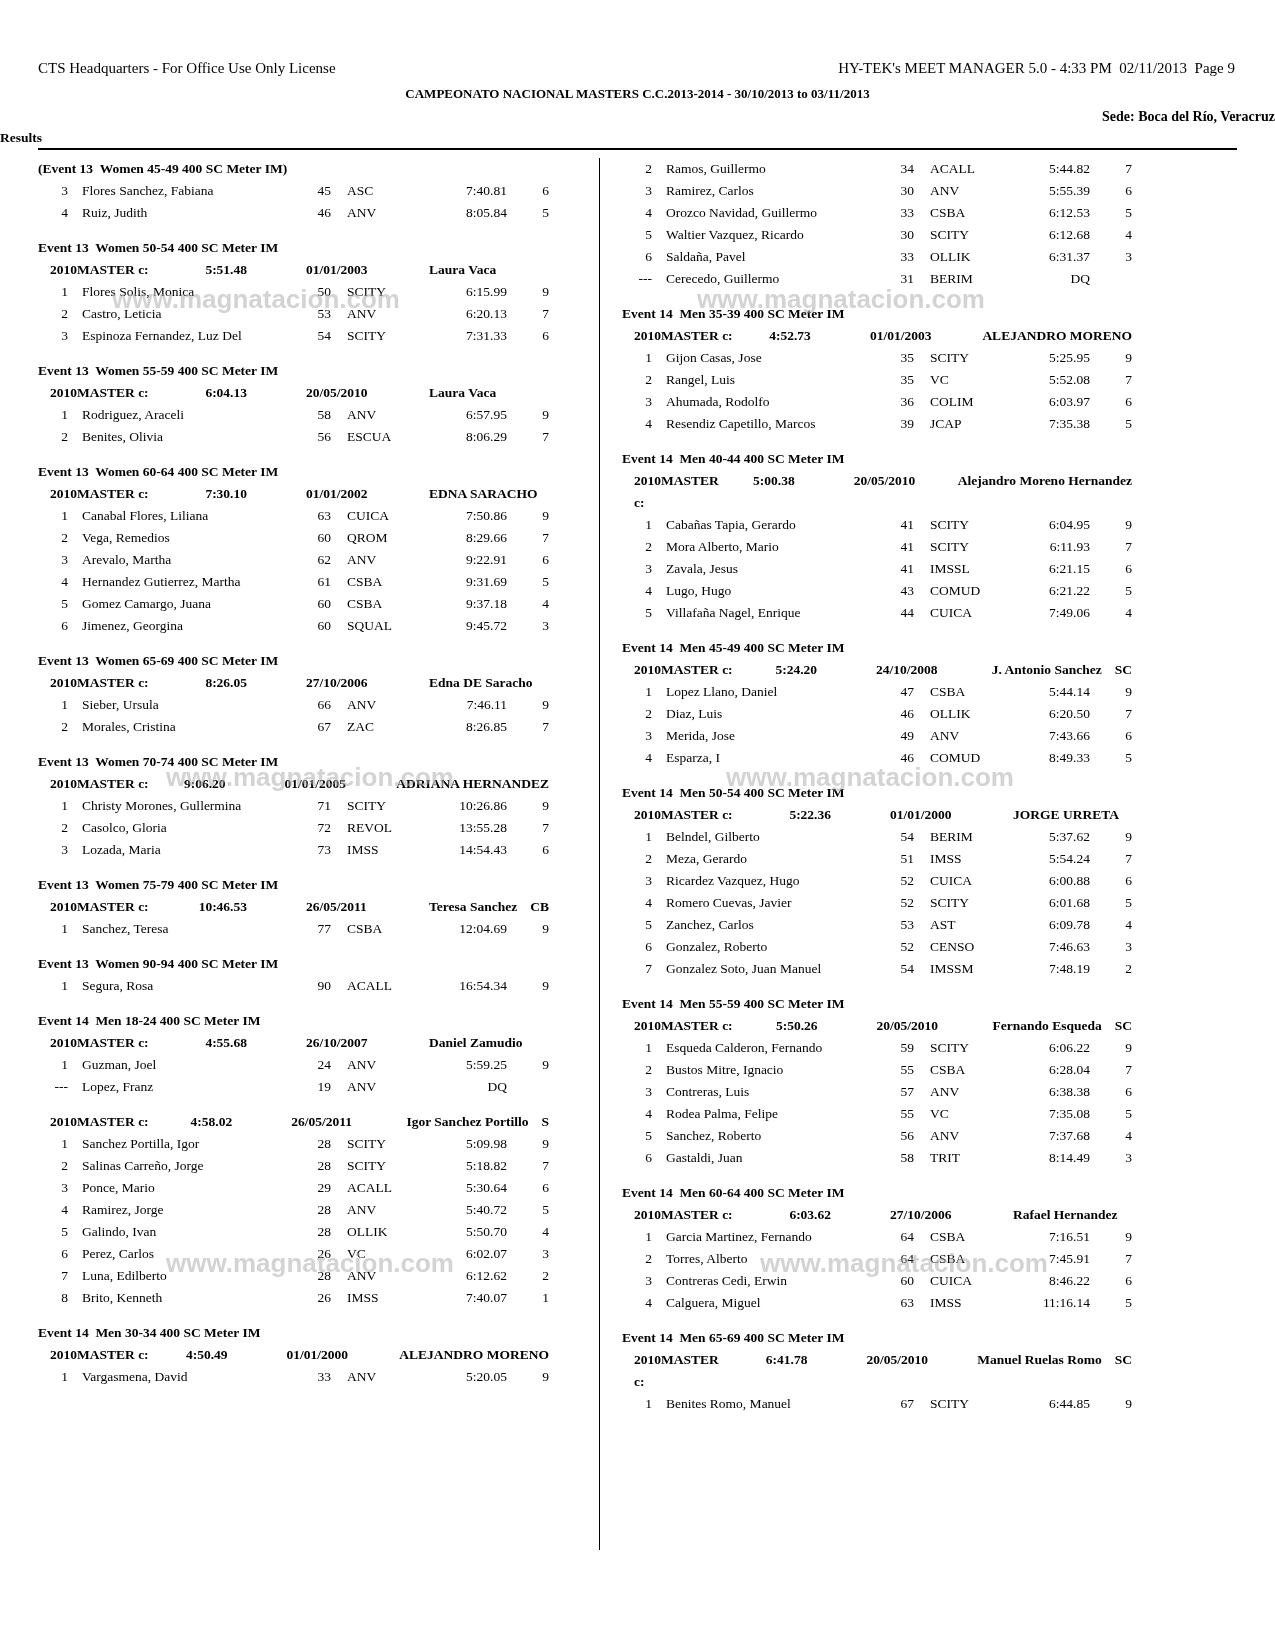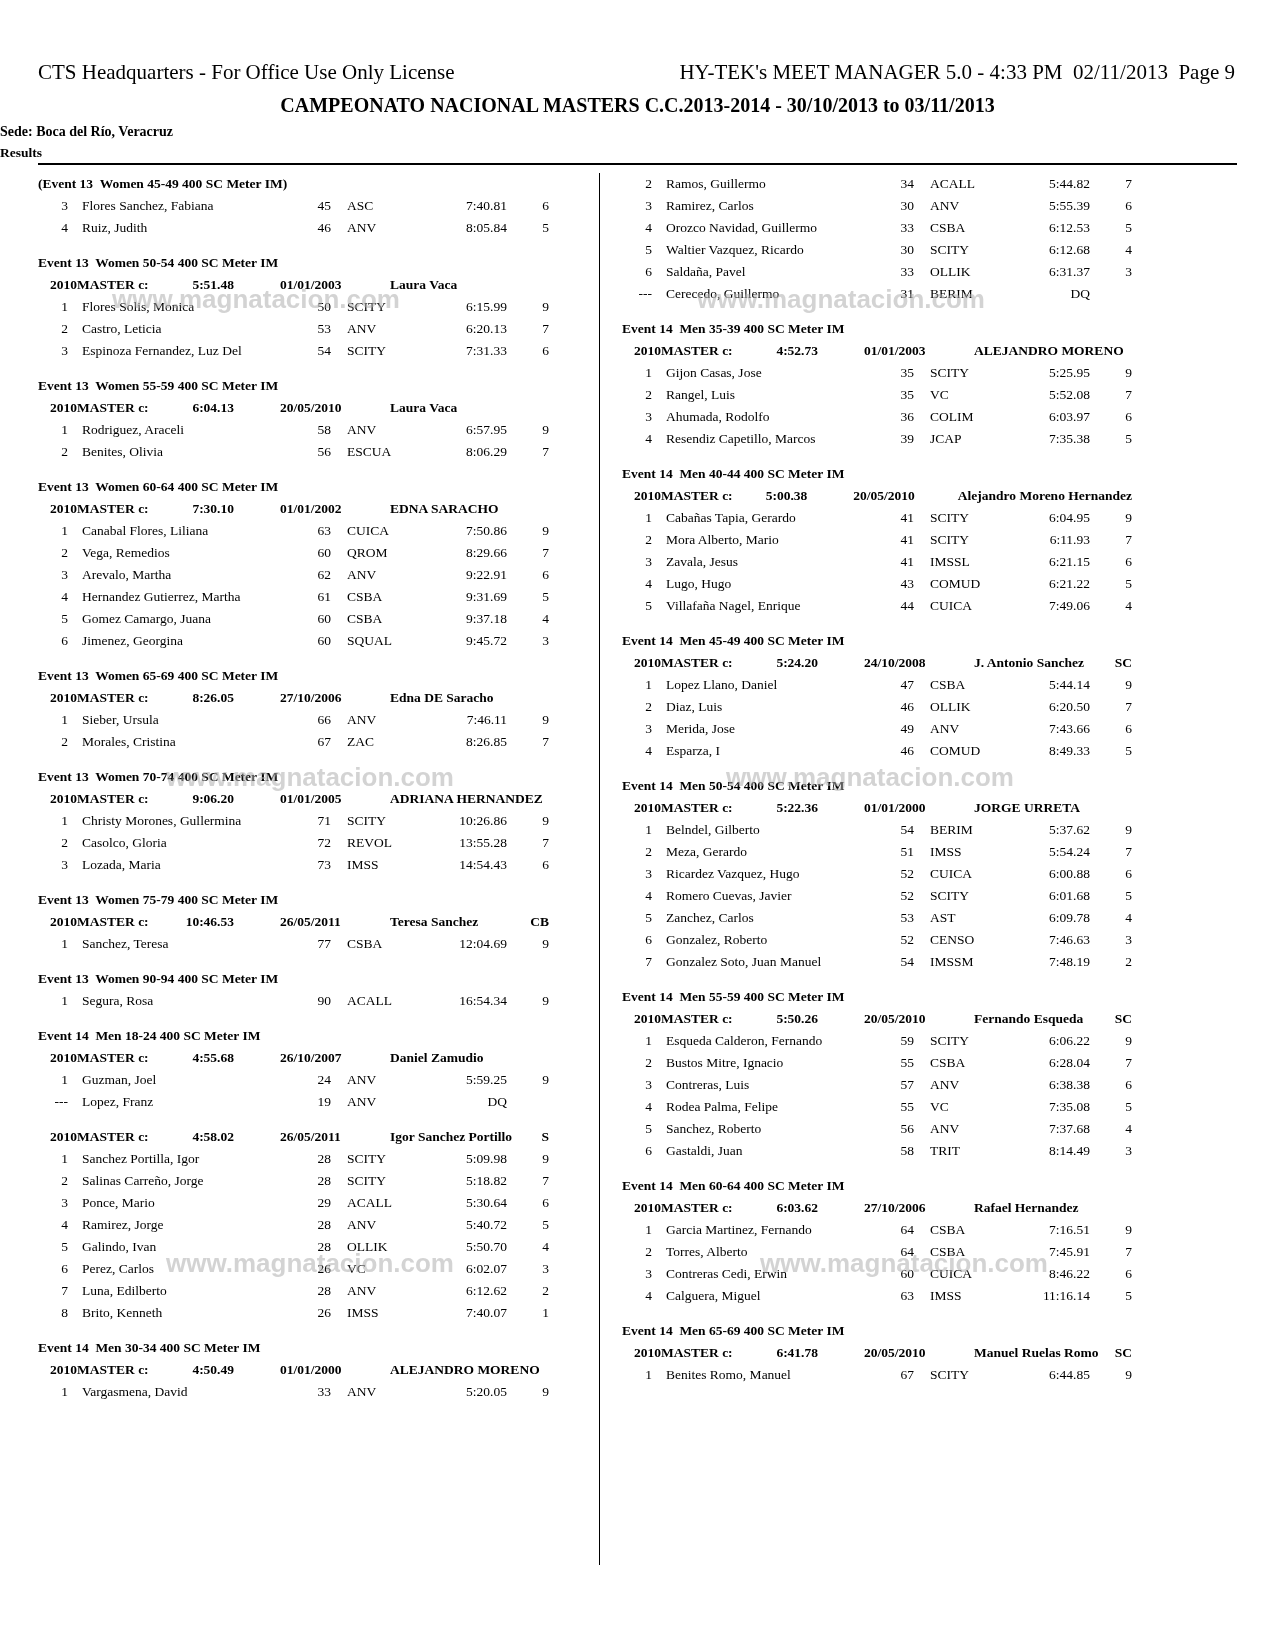--- a/index.html
+++ b/index.html
@@ -9,25 +9,25 @@
     color: #000;
     position: relative;
     overflow: hidden;
   }
   .page { position: relative; width: 1275px; height: 1650px; }
 
   
   .hdr-row {
     display: flex; justify-content: space-between;
     margin: 60px 40px 0 38px;
-    font-size: 21px;
+    font-size: 15px;
   }
   .hdr-left, .hdr-right { white-space: pre; }
-  .doc-title { text-align: center; font-weight: bold; font-size: 20px; margin-top: 9px; }
-  .doc-subtitle { text-align: left; font-weight: bold; font-size: 14px; margin-top: 7px; }
+  .doc-title { text-align: center; font-weight: bold; font-size: 13px; margin-top: 9px; }
+  .doc-subtitle { text-align: right; font-weight: bold; font-size: 14px; margin-top: 7px; }
   .results-label { font-weight: bold; font-size: 13.5px; margin-top: 5px; }
   .rule { border-top: 2.5px solid #000; margin: 2px 38px 0 38px; }
 
   
   .cols { display: flex; margin: 8px 38px 0 38px; }
   .col { box-sizing: border-box; }
   .col-left {
     width: 562px; padding-right: 50px;
     border-right: 1.5px solid #000;
     min-height: 1392px;
@@ -35,21 +35,21 @@
   .col-right { width: 637px; padding-left: 22px; padding-right: 105px; }
 
   
   .section { margin-bottom: 13px; }
   .sec-title {
     font-weight: bold; font-size: 13.5px; line-height: 22px;
     white-space: pre;
   }
   .record {
     font-weight: bold; font-size: 13.5px; line-height: 22px;
-    padding-left: 12px; display: flex;
+    padding-left: 12px; display: flex; gap: 13px;
   }
   .rec-label { width: 112px; }
   .rec-time { width: 72px; text-align: right; }
   .rec-date { margin-left: 46px; width: 96px; }
   .rec-holder { margin-left: 14px; white-space: pre; }
   .rec-suffix { margin-left: auto; }
 
   
   .row {
     display: grid;

